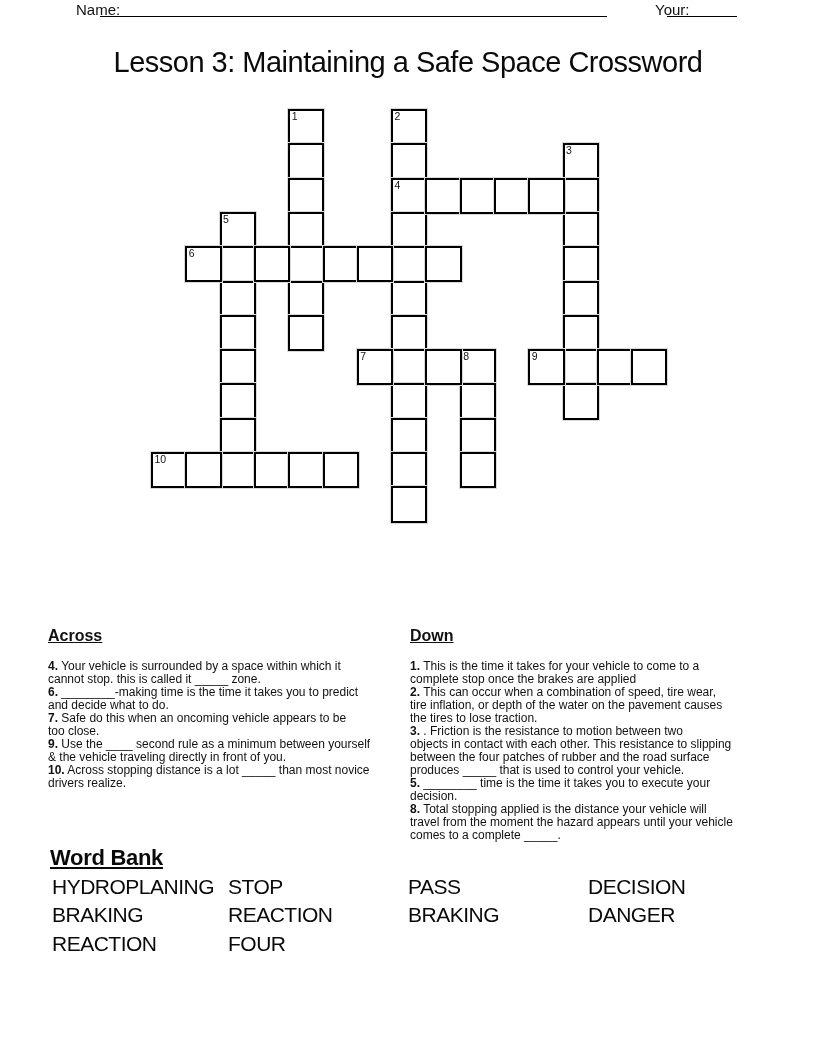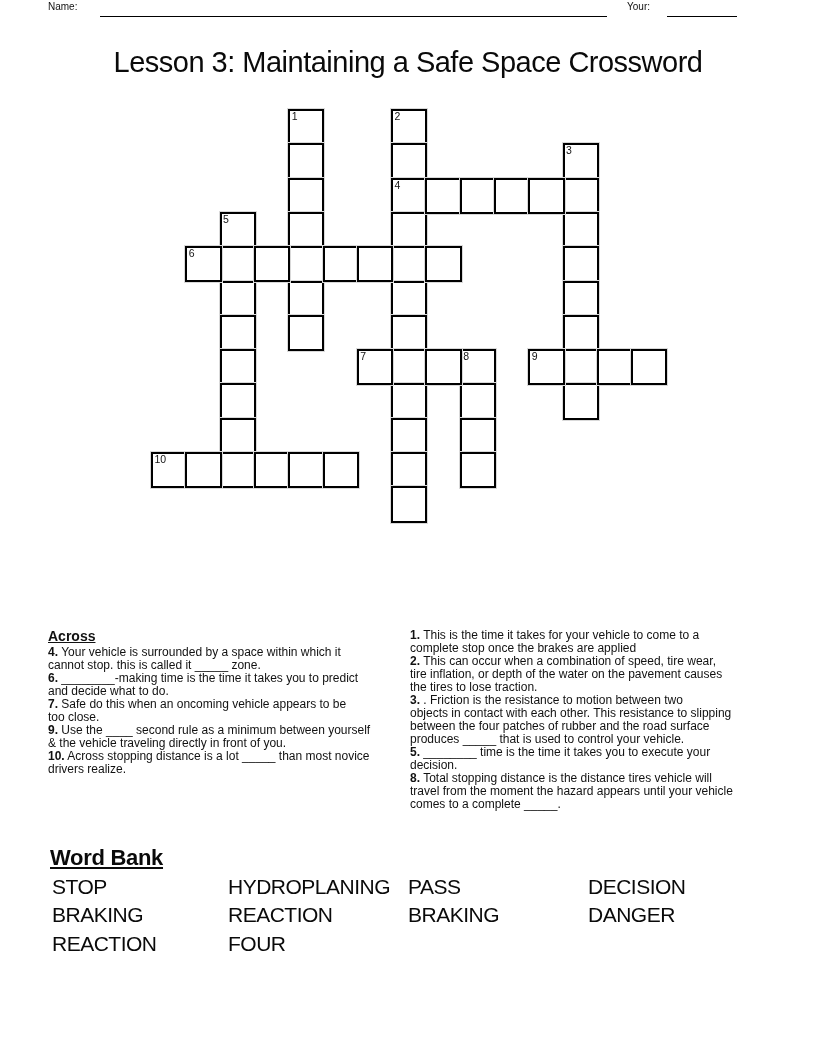--- a/index.html
+++ b/index.html
@@ -2,21 +2,21 @@
 <html><head>
 <meta charset="utf-8">
 <style>
   html,body { margin:0; padding:0; }
   body {
     width:816px; height:1056px; background:#ffffff; position:relative;
     font-family:"Liberation Sans", sans-serif; color:#000;
     overflow:hidden;
   }
   
-  .hdr-label { position:absolute; top:1px; font-size:10px; color:#111; }
+  .hdr-label { position:absolute; top:1px; font-size:15px; color:#111;margin-left:28px; }
   #name-label { left:48px; }
   #date-label { left:627px; }
   .fill-line { position:absolute; top:1px; height:15px; border-bottom:1.6px solid #000; }
   #name-line { left:100px; width:507px; }
   #date-line { left:667px; width:70px; }
   
   #page-title {
     position:absolute; left:0; top:46px; width:816px; text-align:center;
     font-size:29px; letter-spacing:-0.5px; color:#0a0a0a; font-weight:500;
   }
@@ -27,22 +27,22 @@
     border:2px solid #000; background:#fff; box-shadow:0 0 0 1px #d9d9d9;
   }
   .cellnum {
     position:absolute; left:1.5px; top:-1px; font-size:10.5px; line-height:12px; color:#111;
   }
   
   .clues-col { position:absolute; top:629px; font-size:12px; line-height:13px; color:#111; }
   #across-col { left:48px;  width:362px; }
   #down-col   { left:410px; width:398px; }
   .clues-header {
-    font-weight:bold; text-decoration:underline; font-size:14px;
-    margin:0 0 3px 0; line-height:14px;
+    font-weight:bold; text-decoration:underline; font-size:16px;
+    margin:0 0 17px 0; line-height:14px;
   }
   .clue { margin:0; }
   .clue-num { font-weight:bold; }
   .clue-text { white-space:pre-line; }
   
   #wordbank-label {
     position:absolute; left:50px; top:845px; font-size:22px; font-weight:bold;
     text-decoration:underline; letter-spacing:-0.3px; color:#0a0a0a;
   }
   #wordbank {
@@ -153,42 +153,43 @@
       <p class="clue"><span class="clue-num">7.</span> <span class="clue-text">Safe do this when an oncoming vehicle appears to be
 too close.</span></p>
       <p class="clue"><span class="clue-num">9.</span> <span class="clue-text">Use the ____ second rule as a minimum between yourself
 &amp; the vehicle traveling directly in front of you.</span></p>
       <p class="clue"><span class="clue-num">10.</span> <span class="clue-text">Across stopping distance is a lot _____ than most novice
 drivers realize.</span></p>
     </div>
 </div>
 
 <div class="clues-col" id="down-col">
+  <p class="clues-header">Down</p>
   <div id="down-list">
       <p class="clue"><span class="clue-num">1.</span> <span class="clue-text">This is the time it takes for your vehicle to come to a
 complete stop once the brakes are applied</span></p>
       <p class="clue"><span class="clue-num">2.</span> <span class="clue-text">This can occur when a combination of speed, tire wear,
 tire inflation, or depth of the water on the pavement causes
 the tires to lose traction.</span></p>
       <p class="clue"><span class="clue-num">3.</span> <span class="clue-text">. Friction is the resistance to motion between two
 objects in contact with each other. This resistance to slipping
 between the four patches of rubber and the road surface
 produces _____ that is used to control your vehicle.</span></p>
       <p class="clue"><span class="clue-num">5.</span> <span class="clue-text">________ time is the time it takes you to execute your
 decision.</span></p>
-      <p class="clue"><span class="clue-num">8.</span> <span class="clue-text">Total stopping distance is the distance tires vehicle will
+      <p class="clue"><span class="clue-num">8.</span> <span class="clue-text">Total stopping applied is the distance your vehicle will
 travel from the moment the hazard appears until your vehicle
 comes to a complete _____.</span></p>
     </div>
 </div>
 
 <div id="wordbank-label">Word Bank</div>
 <div id="wordbank">
+    <div class="word">HYDROPLANING</div>
     <div class="word">STOP</div>
-    <div class="word">HYDROPLANING</div>
     <div class="word">PASS</div>
     <div class="word">DECISION</div>
     <div class="word">BRAKING</div>
     <div class="word">REACTION</div>
     <div class="word">BRAKING</div>
     <div class="word">DANGER</div>
     <div class="word">REACTION</div>
     <div class="word">FOUR</div>
   </div>
 

